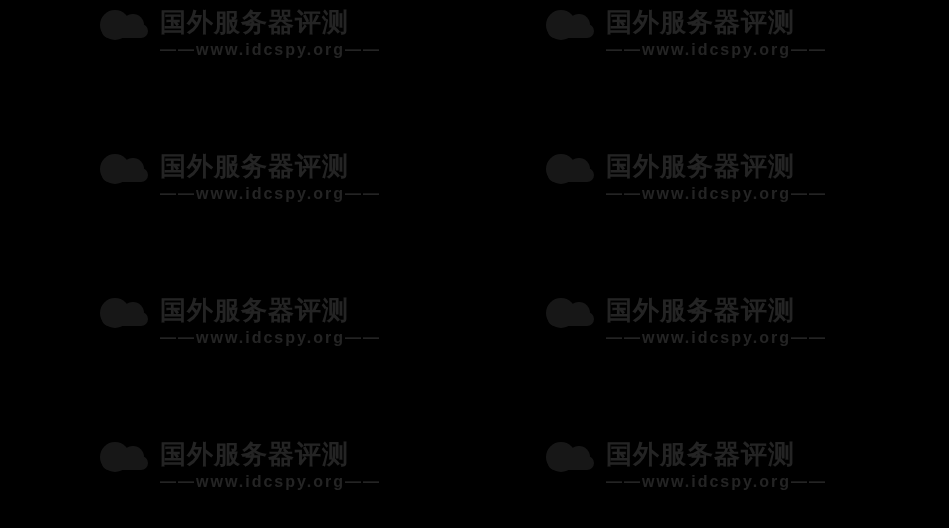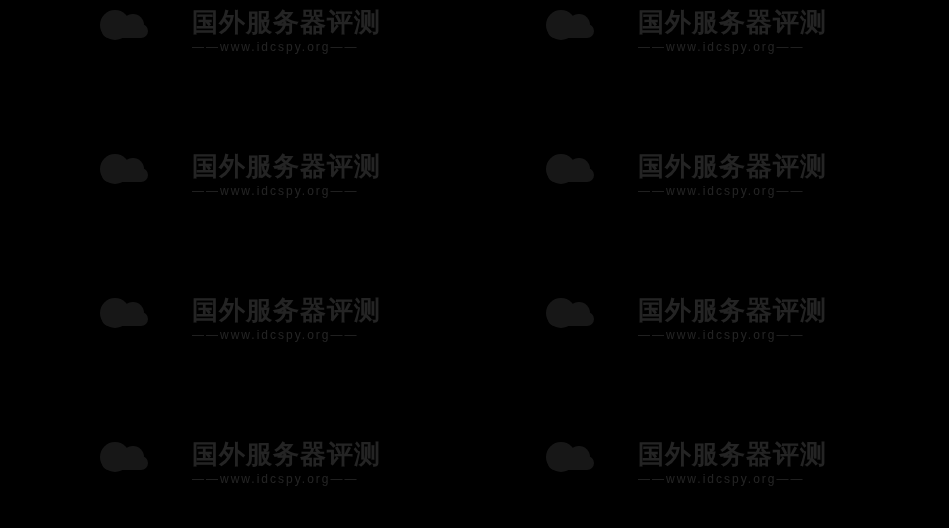--- a/index.html
+++ b/index.html
@@ -19,25 +19,24 @@
     .watermark {
       position: absolute;
       color: rgba(200,200,200,0.18);
       font-family: "Microsoft YaHei", sans-serif;
       font-size: 26px;
       font-weight: bold;
       letter-spacing: 1px;
       z-index: 1;
       pointer-events: none;
       white-space: nowrap;
-      margin-left: 32px;
     }
     .watermark .sub {
-      font-size: 12px;
-      font-weight: normal;
+      font-size: 16px;
+      font-weight: bold;
       display: block;
       letter-spacing: 2px;
       margin-top: -4px;
     }
     .cloud {
       position: absolute;
       width: 56px;
       height: 34px;
       opacity: 0.12;
       z-index: 1;

